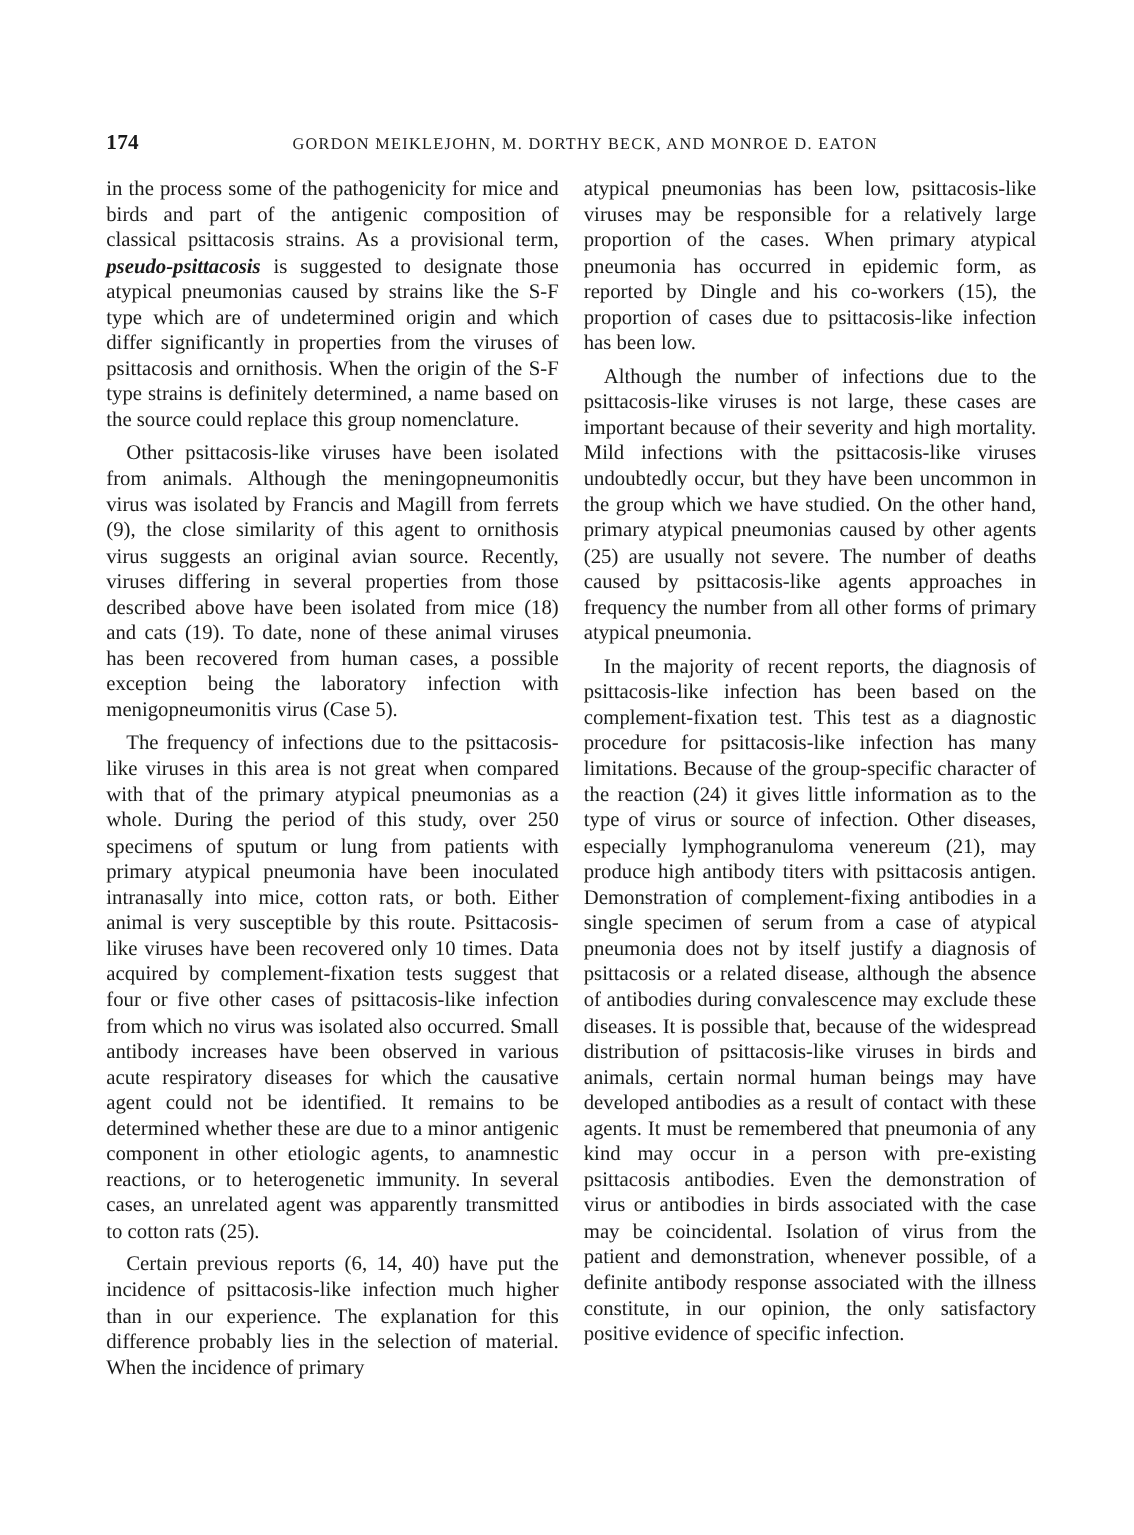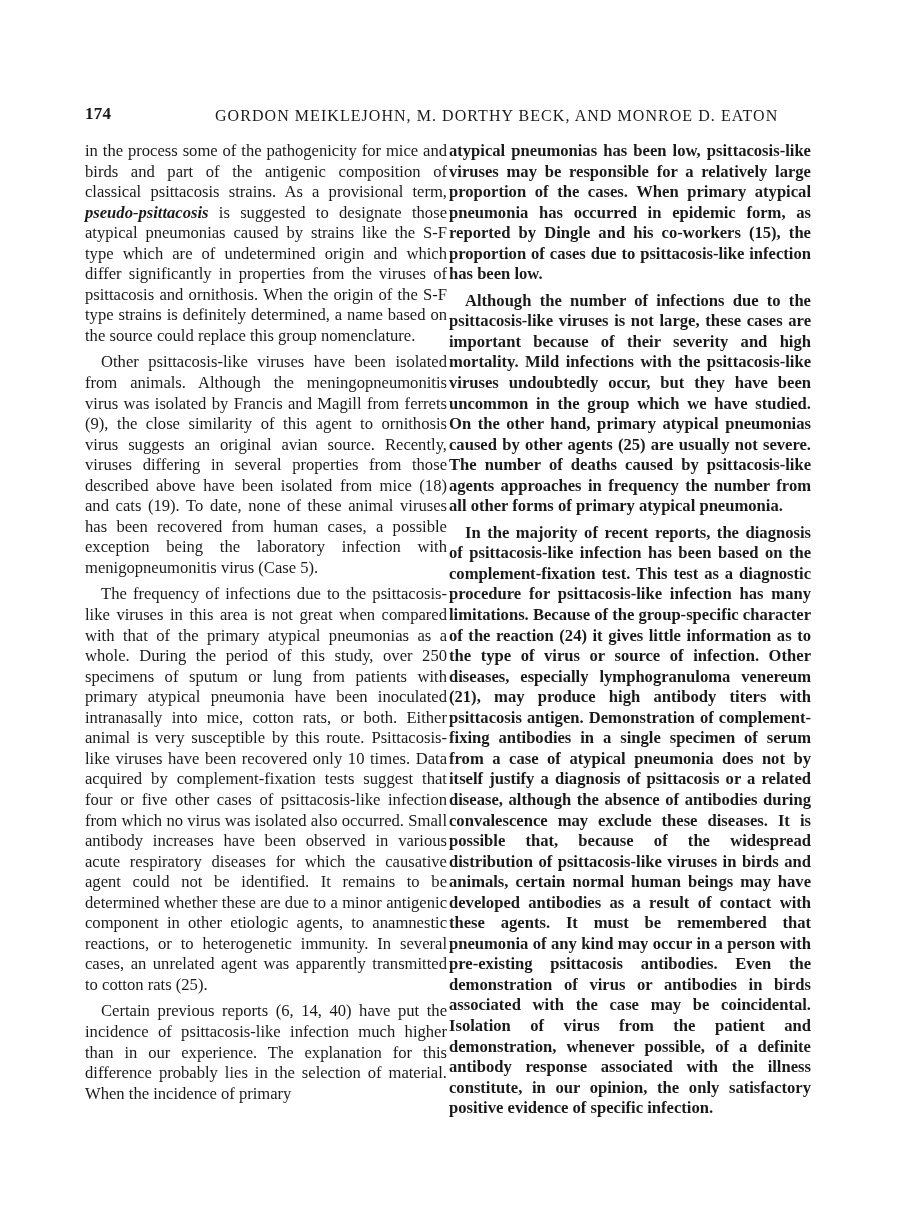--- a/index.html
+++ b/index.html
@@ -32,37 +32,37 @@
     .page-number {
       position: absolute;
       left: 0;
       top: 0;
       font-size: 17px;
       font-weight: bold;
       letter-spacing: 0.2px;
     }
     .authors {
       position: absolute;
-      left: 130px;
+      left: 149px;
       top: 3px;
-      font-size: 16px;
+      font-size: 13px;
       letter-spacing: 1.05px;
       white-space: nowrap;
     }
     .column {
       position: absolute;
       top: 141px;
       width: 362px;
       font-size: 16.6px;
       line-height: 20.55px;
       text-align: justify;
       hyphens: manual;
     }
     .col-left { left: 85px; }
-    .col-right { left: 449px; font-weight: bold; }
+    .col-right { left: 467px; }
     .column p {
       margin: 0;
       text-indent: 16px;
     }
     .column p.continued {
       text-indent: 0;
     }
     .column p + p {
       margin-top: 6px;
     }

